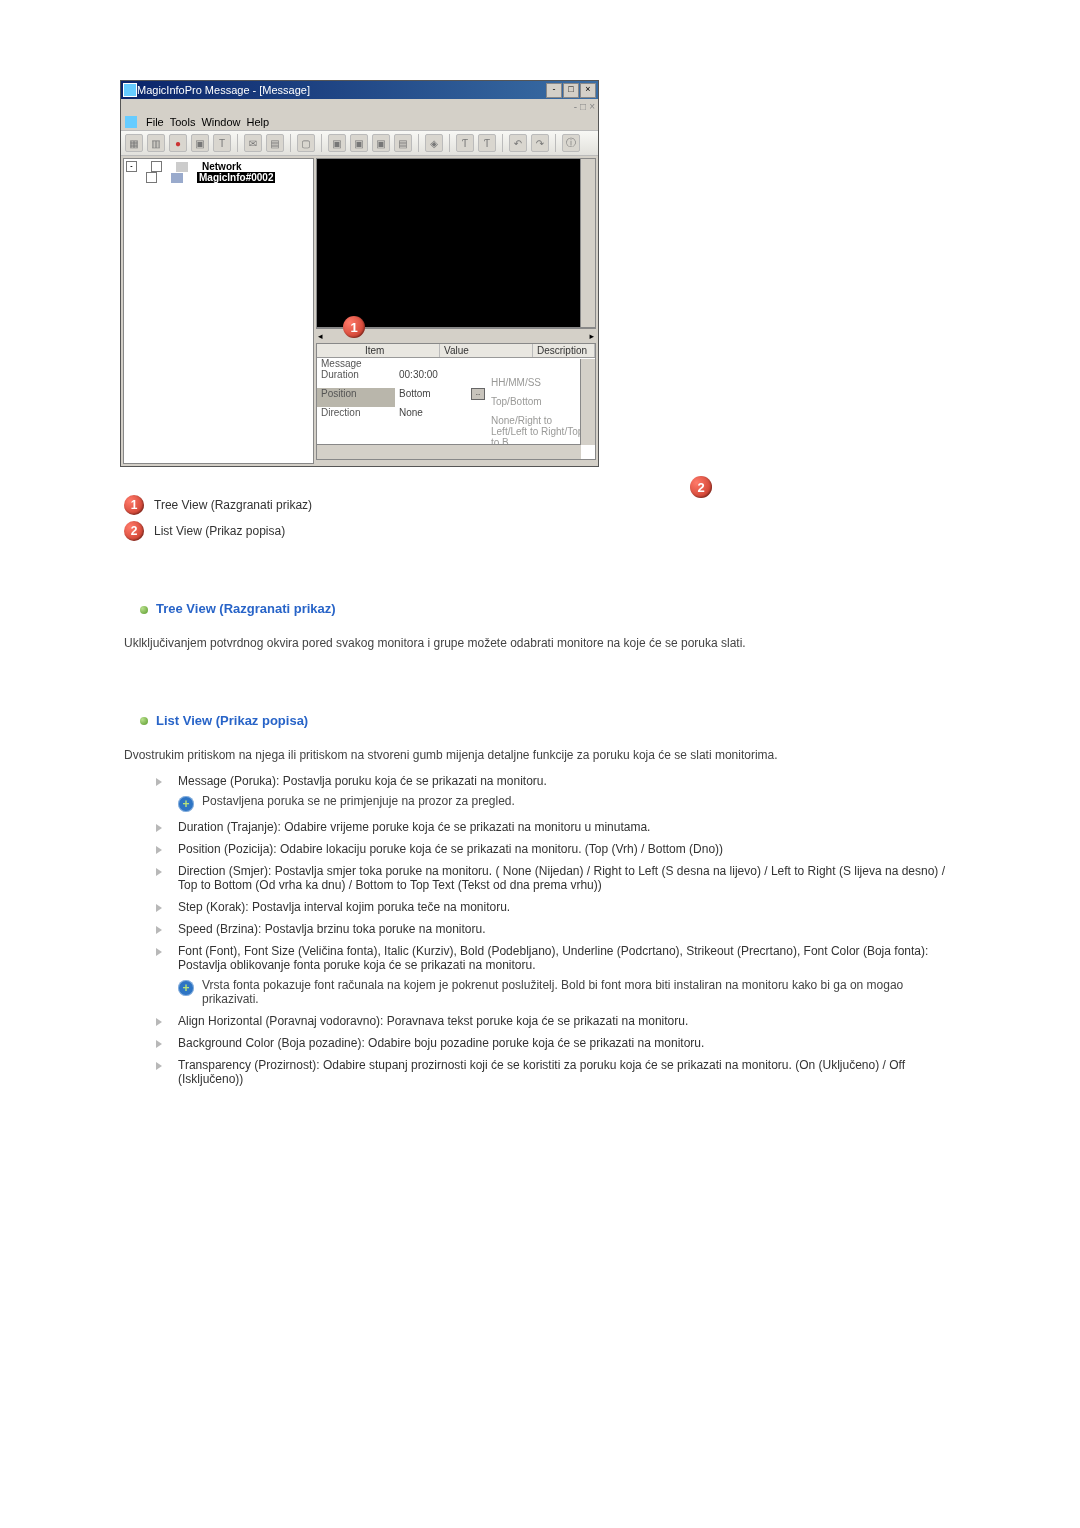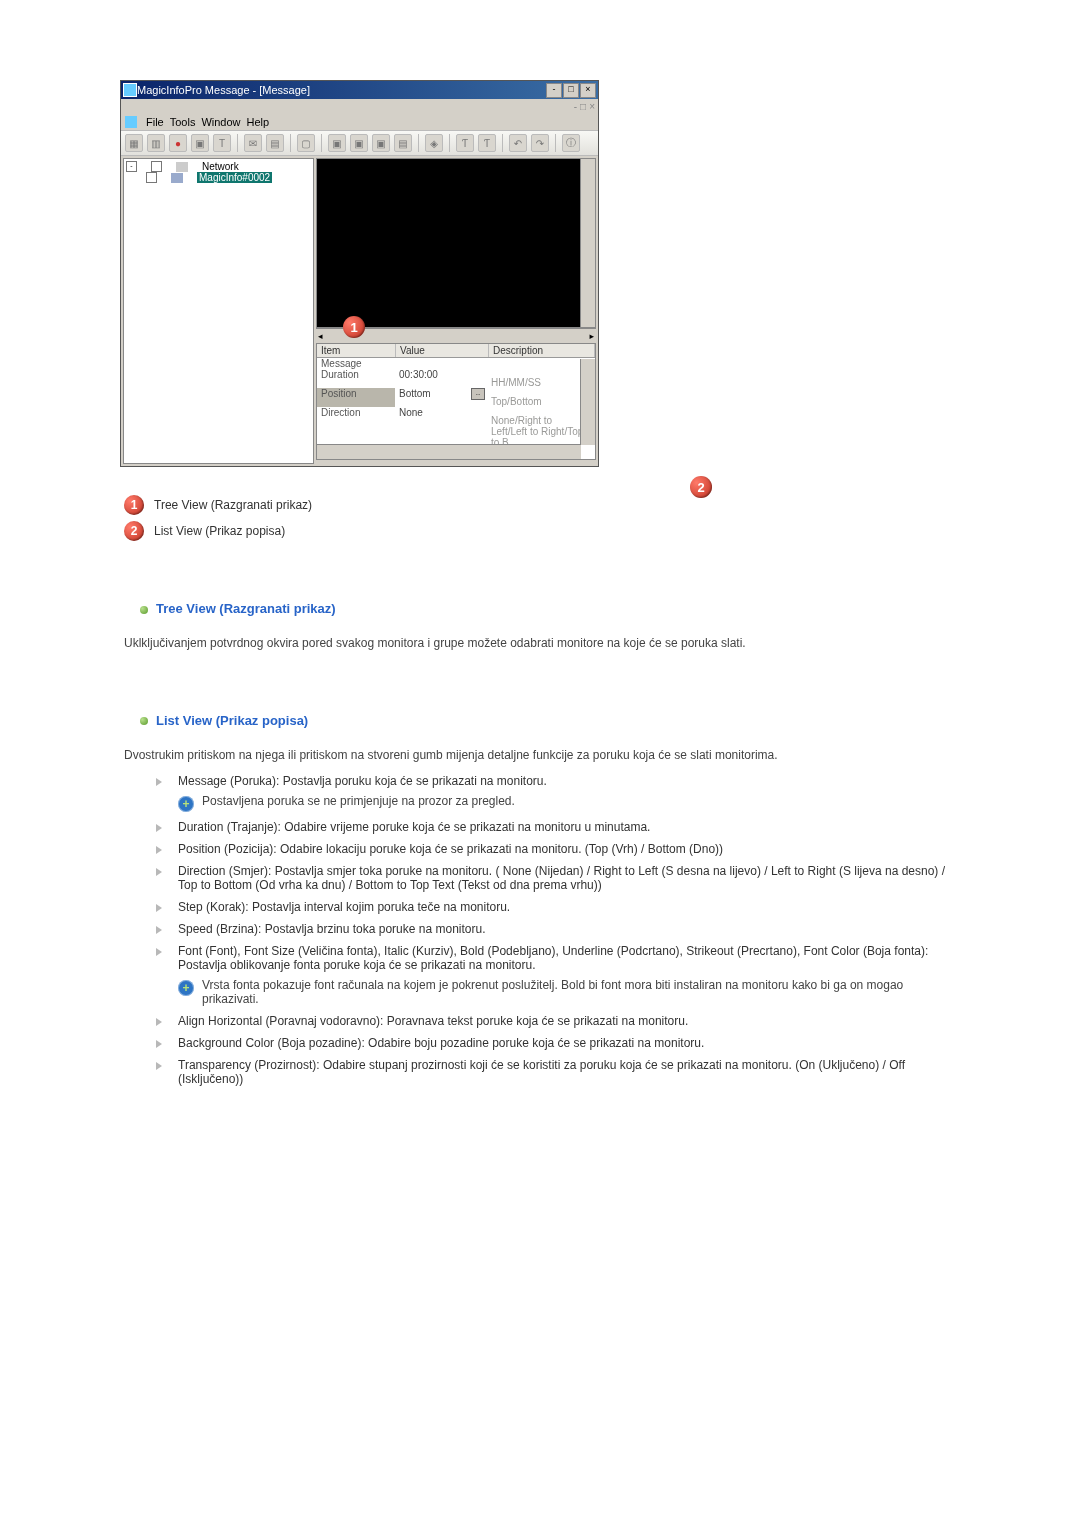--- a/index.html
+++ b/index.html
@@ -98,25 +98,25 @@
     width: 185px;
     background: #fff;
     border: 1px solid #888;
     margin: 2px;
     height: 300px;
     position: relative;
     padding: 2px;
     font-size: 10px;
     color: #000;
   }
-  .tree-line { display:flex; align-items:flex-end; gap:14px; white-space:nowrap; }
+  .tree-line { display:flex; align-items:flex-end; gap:14px; white-space:nowrap;font-weight:bold; }
   .tree-exp { width:9px; height:9px; border:1px solid #777; font-size:7px; line-height:7px; text-align:center;}
   .tree-chk { width:9px; height:9px; border:1px solid #777;}
   .tree-ico { width:12px; height:10px; background:#ccc; display:inline-block;}
-  .tree-sel { background:#0f766e; color:#fff; padding:0 2px; }
+  .tree-sel { background:#000000; color:#fff; padding:0 2px; }
   .right-pane {
     flex: 1;
     display: flex;
     flex-direction: column;
     margin: 2px 2px 2px 0;
   }
   .preview {
     background: #000;
     flex: 0 0 168px;
     border: 1px solid #888;
@@ -138,21 +138,21 @@
     border:1px solid #888;
     height:115px;
     font-size:10px;
     position:relative;
     overflow:hidden;
   }
   .lv-head { display:flex; background:#e9e7e1; border-bottom:1px solid #999; }
   .lv-head div {
     padding:1px 4px; border-right:1px solid #bbb;
   }
-  .col-item{width:70px;} .col-val{width:84px;} .col-desc{flex:1;}
+  .col-item{width:70px;margin-left:44px;} .col-val{width:84px;} .col-desc{flex:1;}
   .lv-row { display:flex; }
   .lv-row div { padding:0 4px; }
   .lv-row .c1{width:70px;} .lv-row .c2{width:84px;} .lv-row .c3{flex:1; color:#9a9a98;margin-top:8px;}
   .lv-row .c1 { color:#555; }
   .lv-row .c2 { color:#444; }
   .lv-scroll-v { position:absolute; right:0; top:15px; bottom:14px; width:14px; background:#d4d0c8; border-left:1px solid #888;}
   .lv-scroll-h { position:absolute; left:0; right:14px; bottom:0; height:14px; background:#d4d0c8; border-top:1px solid #888;}
 
   
   .callout {

